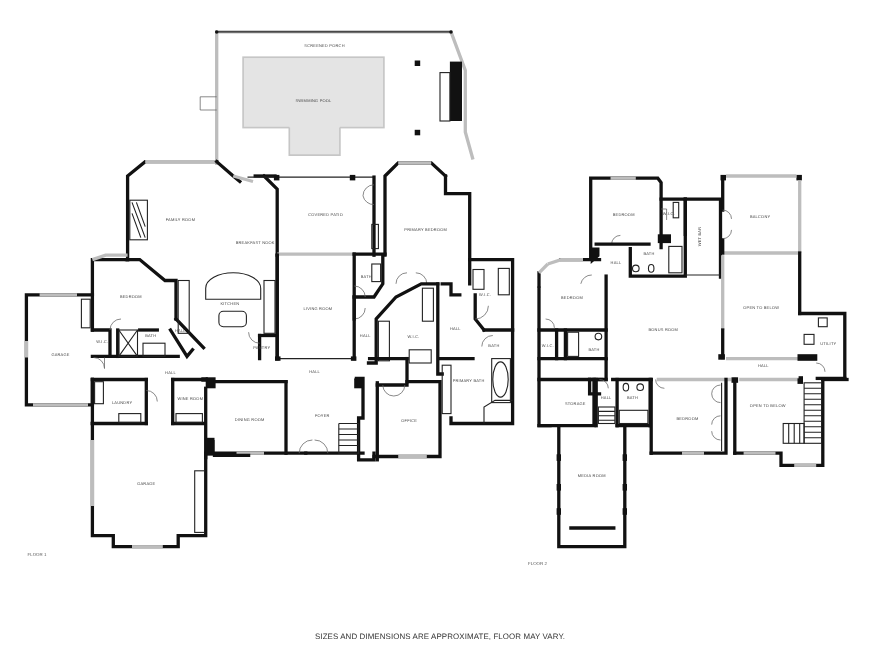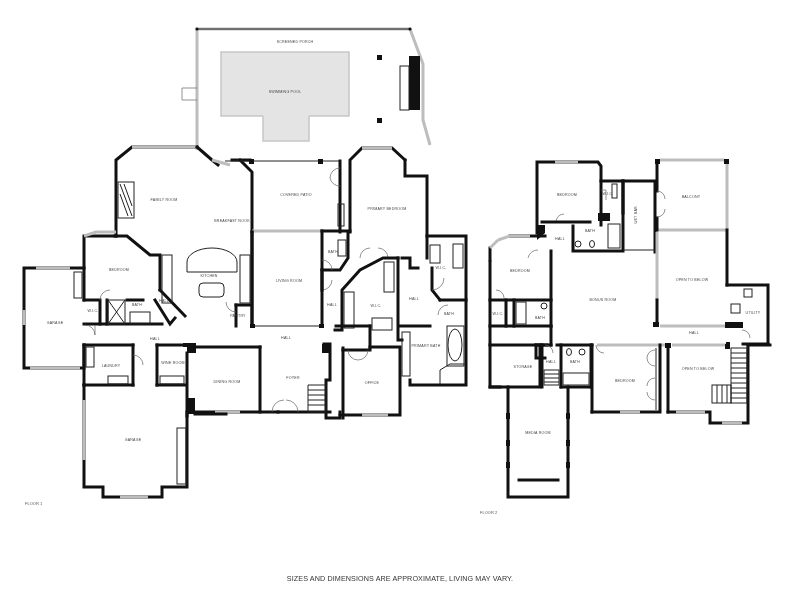--- a/index.html
+++ b/index.html
@@ -363,13 +363,13 @@
 <div class="lbl" style="left:753px;top:313px">UTILITY</div>
 <div class="lbl" style="left:694px;top:333px">HALL</div>
 <div class="lbl" style="left:523px;top:367px">STORAGE</div>
 <div class="lbl" style="left:551px;top:362px">HALL</div>
 <div class="lbl" style="left:575px;top:362px">BATH</div>
 <div class="lbl" style="left:625px;top:381px">BEDROOM</div>
 <div class="lbl" style="left:698px;top:369px">OPEN TO BELOW</div>
 <div class="lbl" style="left:538px;top:433px">MEDIA ROOM</div>
 <div class="floorlbl" style="left:480px;top:510px">FLOOR 2</div>
 
-<div class="footer">SIZES AND DIMENSIONS ARE APPROXIMATE, LIVING MAY VARY.</div>
+<div class="footer">SIZES AND DIMENSIONS ARE APPROXIMATE, FLOOR MAY VARY.</div>
 
 </body></html>

